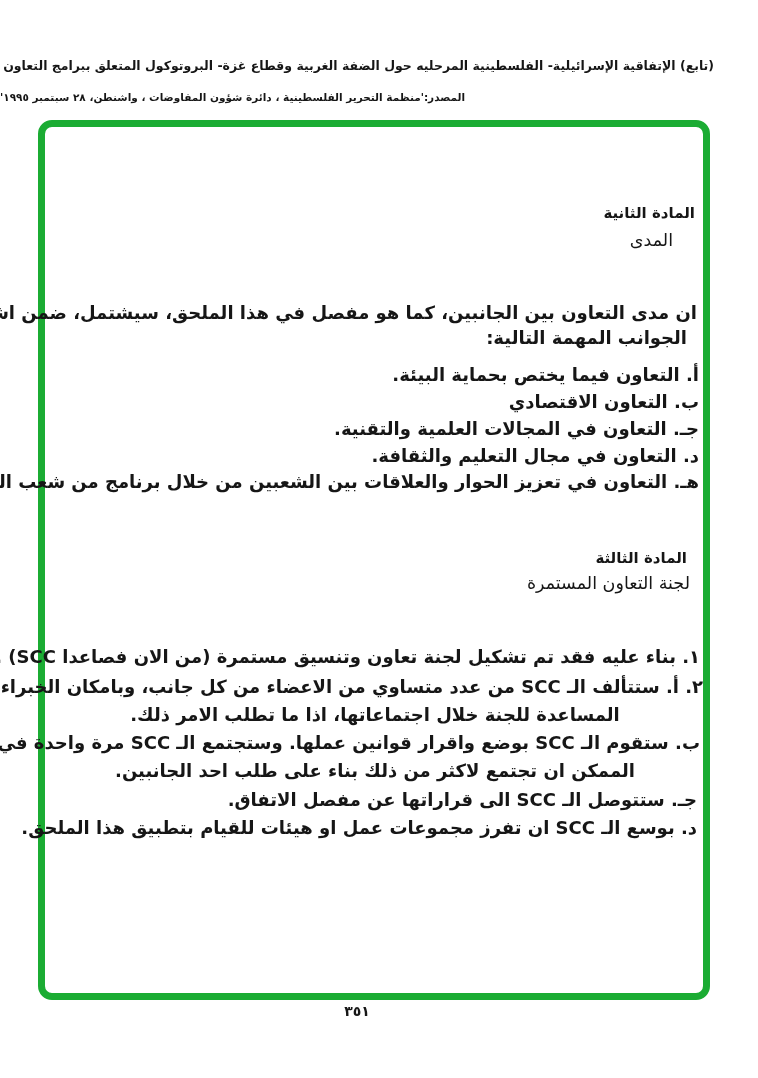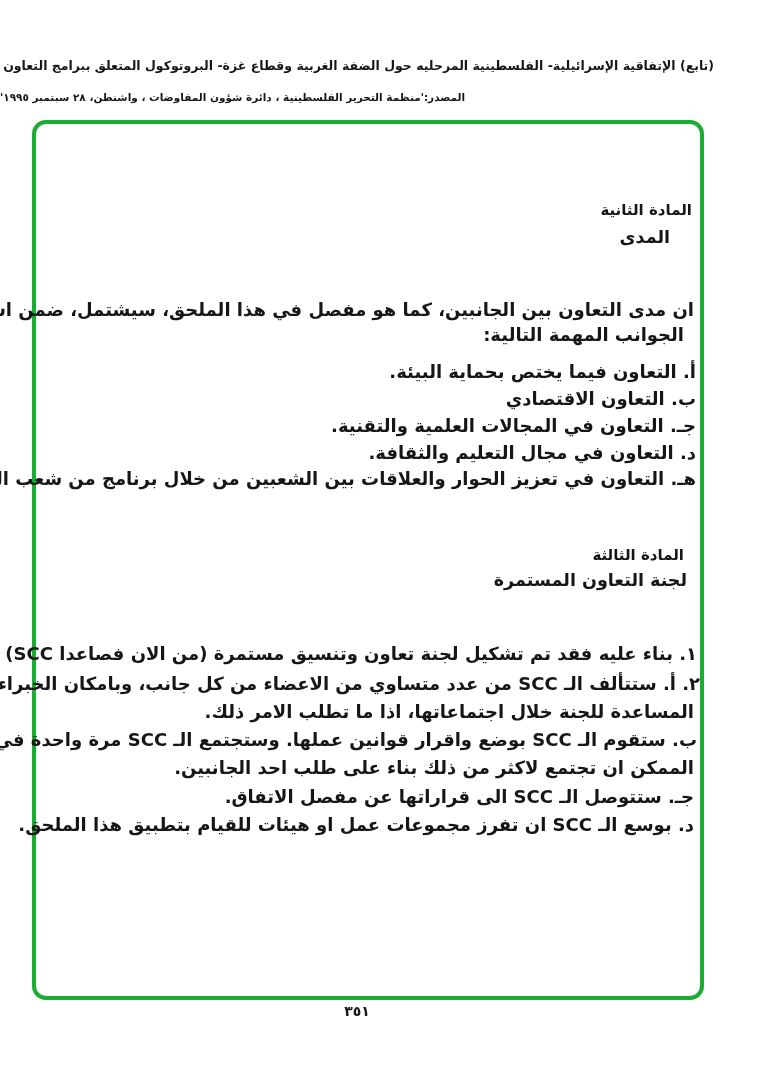--- a/index.html
+++ b/index.html
@@ -31,48 +31,48 @@
     top: 91px;
     left: 0;
     right: 0;
     direction: rtl;
     text-align: left;
     font-size: 10.5px;
     font-weight: bold;
   }
   .frame {
     position: absolute;
-    left: 32px;
+    left: 38px;
     top: 120px;
     width: 672px;
     height: 880px;
     box-sizing: border-box;
-    border: 4px solid #0f172a;
+    border: 7px solid #0f172a;
     border-radius: 14px;
     background: transparent;
   }
   .t-line {
     position: absolute;
     right: 6px;
     left: 8px;
     direction: rtl;
     text-align: right;
     font-size: 18px;
     font-weight: bold;
     line-height: 1.35;
     white-space: nowrap;
   }
-  .t-line.center { text-align: right; white-space: normal; }
+  .t-line.center { text-align: center; white-space: normal; }
   .article-title {
     font-size: 15px;
     font-weight: bold;
   }
   .article-subtitle {
     font-size: 17.5px;
-    font-weight: bold;
+    font-weight: normal;
   }
   .page-number {
     position: absolute;
     top: 1003px;
     left: 0;
     width: 758px;
     text-align: center;
     font-size: 14px;
     font-weight: bold;
     letter-spacing: 2px;

